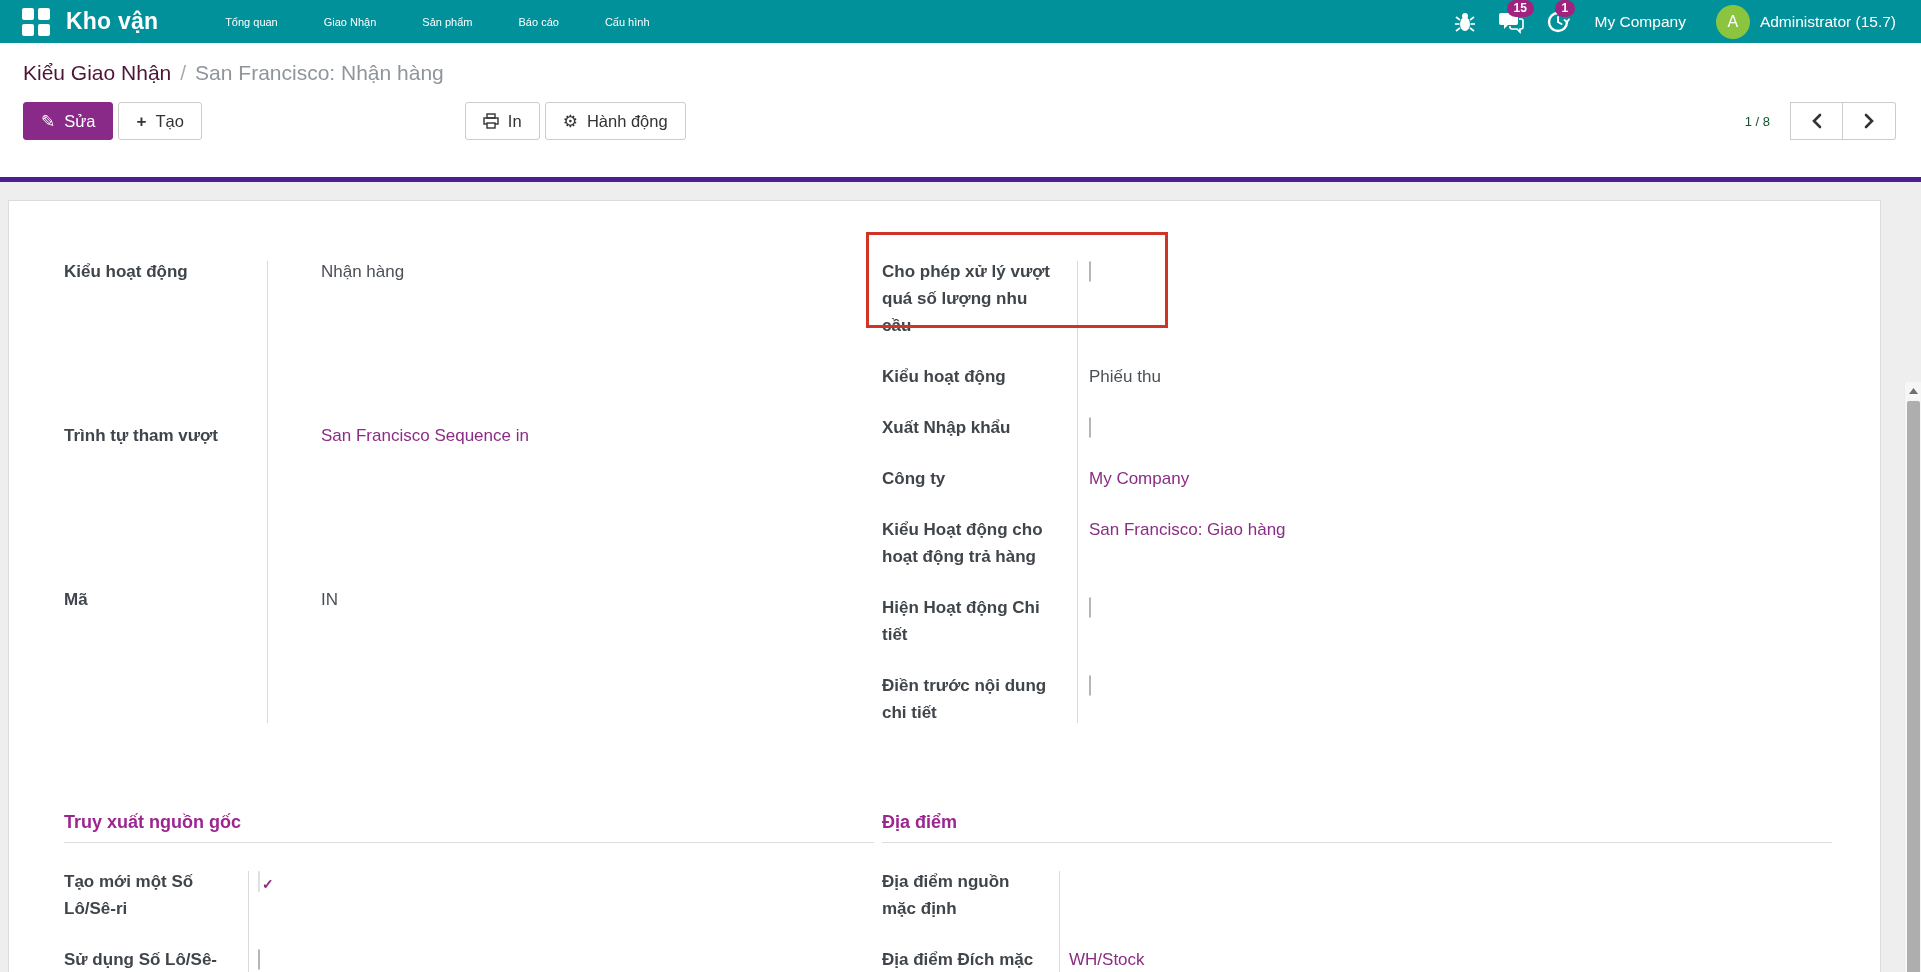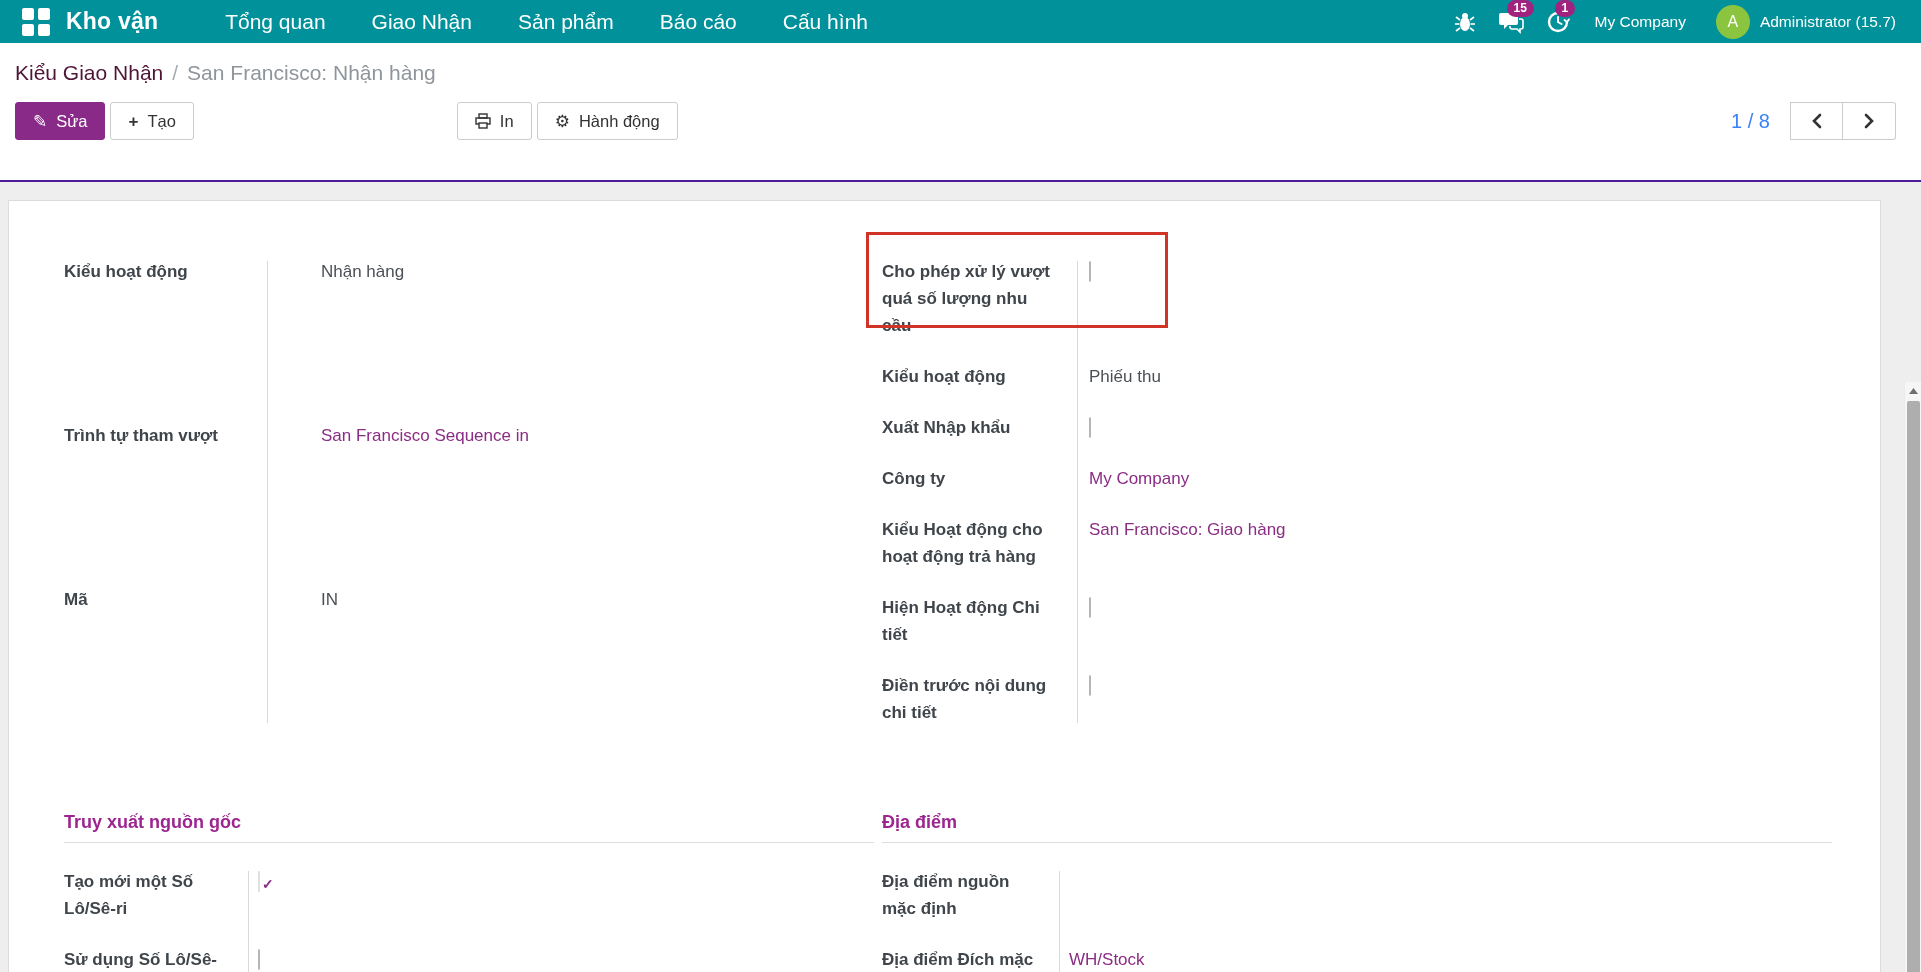--- a/index.html
+++ b/index.html
@@ -8,48 +8,48 @@
 
   
   .navbar { height:43px; background:#00919a; display:flex; align-items:center;
     color:#fff; padding:0 25px 0 16px; }
   .apps-icon { width:28px; height:28px; display:grid;
     grid-template-columns:12px 12px; grid-template-rows:12px 12px; gap:4px;
     margin:0 16px 0 6px; cursor:pointer; }
   .apps-icon span { background:#fff; border-radius:2px; }
   .brand { font-size:23px; font-weight:700; margin-right:44px; letter-spacing:.2px; }
   .menu { display:flex; }
-  .menu-item { padding:10px 23px; font-size:21px; cursor:pointer; white-space:nowrap; }
+  .menu-item { padding:10px 23px; font-size:11px; cursor:pointer; white-space:nowrap; }
   .nav-right { margin-left:auto; display:flex; align-items:center; }
   .nav-icon { position:relative; padding:8px 11px; cursor:pointer; display:flex; align-items:center; }
   .nav-badge { position:absolute; top:-2px; left:20px; background:#a0247f; color:#fff;
     font-size:12px; font-weight:700; border-radius:10px; padding:2px 7px; line-height:13px; }
   .nav-text { font-size:15.5px; padding:0 14px; cursor:pointer; white-space:nowrap; }
   .avatar { width:34px; height:34px; border-radius:50%; background:#8bc53f; color:#fff;
     display:flex; align-items:center; justify-content:center; font-size:16px;
     margin:0 10px 0 16px; cursor:pointer; }
   .user-name { font-size:15.5px; cursor:pointer; white-space:nowrap; }
 
   
-  .control-panel { background:#fff; height:139px; padding:15px 25px 0 15px;
-    border-bottom:2px solid #4c1d95; }
+  .control-panel { background:#fff; height:139px; padding:15px 25px 0 23px;
+    border-bottom:5px solid #4c1d95; }
   .breadcrumb { font-size:21px; line-height:30px; }
   .crumb-parent { color:#4e1537; cursor:pointer; }
   .crumb-sep { color:#a5abb0; margin:0 9px; }
   .crumb-current { color:#8f959b; }
   .btn-row { display:flex; align-items:center; margin-top:14px; }
   .btn { height:38px; display:inline-flex; align-items:center; gap:9px; padding:0 17px;
     font-size:16.5px; border:1px solid #ccc; background:#fff; color:#333;
     border-radius:3px; cursor:pointer; font-family:inherit; }
   .btn + .btn { margin-left:5px; }
   .btn-primary { background:#892a89; border-color:#892a89; color:#fff; }
   .btn .glyph { font-size:17px; line-height:1; }
   .mid-group { margin-left:263px; display:flex; }
   .pager { margin-left:auto; display:flex; align-items:center; }
-  .pager-text { font-size:20px; color:#3b82f6; margin-right:20px; }
+  .pager-text { font-size:13px; color:#14532d; margin-right:20px; }
   .pager-btn { width:53px; height:38px; background:#fff; border:1px solid #ccc;
     display:inline-flex; align-items:center; justify-content:center; cursor:pointer; }
   .pager-btn:first-of-type { border-radius:3px 0 0 3px; }
   .pager-btn:last-of-type { border-radius:0 3px 3px 0; border-left:none; }
 
   
   .content { position:relative; height:771px; padding:18px 0 0 8px; }
   .sheet { background:#fff; border:1px solid #dcdcdc; width:1873px; height:1100px;
     padding:57px 0 0 55px; }
   .sheet-grid { display:grid; grid-template-columns:810px 950px; column-gap:8px; }

